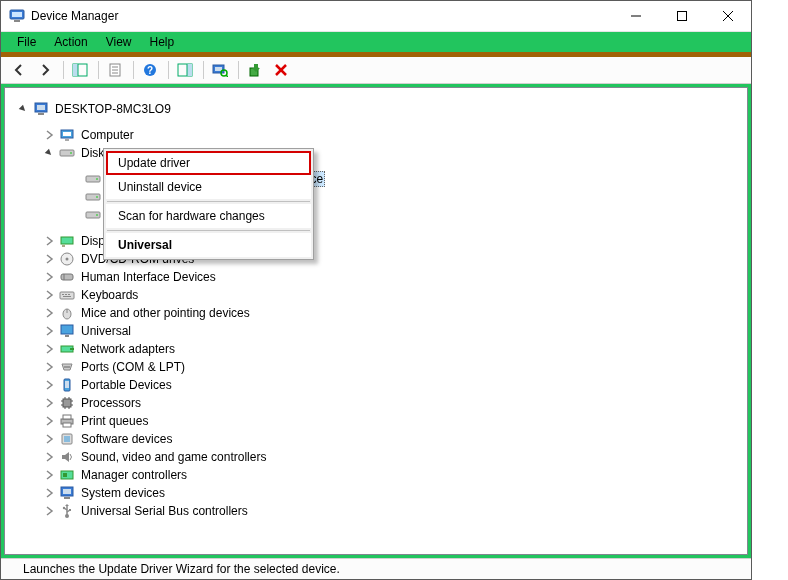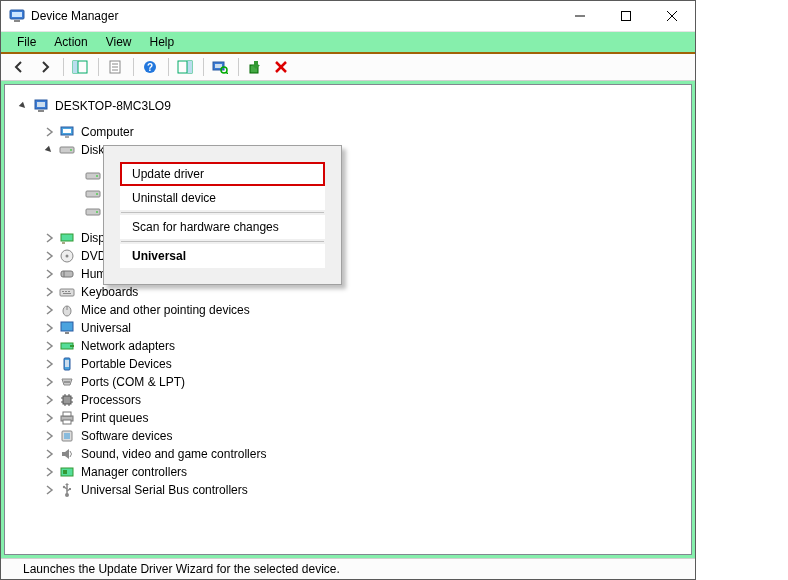--- a/index.html
+++ b/index.html
@@ -4,28 +4,28 @@
 <style>
   html, body {
     margin: 0;
     padding: 0;
     font-family: "Segoe UI", Tahoma, sans-serif;
     font-size: 12px;
     color: #000;
     background: #fff;
   }
   .window {
-    width: 696px;
+    width: 752px;
     height: 580px;
     border: 1px solid #5a5a5a;
     box-sizing: border-box;
     display: flex;
     flex-direction: column;
     position: relative;
-    background: #86efac;
+    background: #22c55e;
   }
   .titlebar {
     height: 30px;
     display: flex;
     align-items: center;
     padding-left: 8px;
     background: #fff;
     border-bottom: 1px solid #e5e5e5;
   }
   .titlebar .app-icon {
@@ -48,21 +48,21 @@
     font-size: 14px;
     cursor: pointer;
   }
 
   .menubar {
     height: 20px;
     display: flex;
     align-items: center;
     padding-left: 8px;
     gap: 2px;
-    border-bottom: 2px solid #a16207;
+    border-bottom: 5px solid #a16207;
   }
   .menu-item {
     padding: 2px 8px;
     cursor: pointer;
   }
 
   .toolbar {
     height: 26px;
     display: flex;
     align-items: center;
@@ -133,21 +133,21 @@
     border: 1px dotted #666;
     padding:0 1px;
   }
 
   
   .context-menu {
     position:absolute;
     background:#f0f0f0;
     border:1px solid #a0a0a0;
     box-shadow: 4px 4px 4px rgba(0,0,0,0.25);
-    padding:16px;
+    padding:2px;
     z-index:10;
     font-size:12px;
     min-width:205px;
   }
   .cm-item {
     padding:5px 20px 5px 12px;
     cursor:pointer;
     background:#fff;
     margin:0;
   }
@@ -498,44 +498,44 @@
 
               <li>
                   <div class="node-row">
                 <span class="expander">
                       <svg width="10" height="10">
                         <path d="M3 1 L8 5 L3 9" fill="none" stroke="#888" stroke-width="1.5"></path>
                       </svg>
                     </span>
                 <span class="dev-icon">
                       <svg width="16" height="16" viewBox="0 0 16 16">
-                        <rect x="5" y="2" width="6" height="12" rx="1" fill="#4aa3df" stroke="#2a5aa0"></rect>
-                        <rect x="6" y="4" width="4" height="7" fill="#cde"></rect>
-                      </svg>
-                    </span>
-                <span class="label">Portable Devices</span>
-              </div>
-                </li>
-
-              <li>
-                  <div class="node-row">
-                <span class="expander">
-                      <svg width="10" height="10">
-                        <path d="M3 1 L8 5 L3 9" fill="none" stroke="#888" stroke-width="1.5"></path>
-                      </svg>
-                    </span>
-                <span class="dev-icon">
-                      <svg width="16" height="16" viewBox="0 0 16 16">
                         <path d="M3 5 L13 5 L11 11 L5 11 Z" fill="#ccc" stroke="#888"></path>
                         <circle cx="6" cy="8" r="0.8" fill="#555"></circle>
                         <circle cx="8" cy="8" r="0.8" fill="#555"></circle>
                         <circle cx="10" cy="8" r="0.8" fill="#555"></circle>
                       </svg>
                     </span>
                 <span class="label">Ports (COM &amp; LPT)</span>
+              </div>
+                </li>
+
+              <li>
+                  <div class="node-row">
+                <span class="expander">
+                      <svg width="10" height="10">
+                        <path d="M3 1 L8 5 L3 9" fill="none" stroke="#888" stroke-width="1.5"></path>
+                      </svg>
+                    </span>
+                <span class="dev-icon">
+                      <svg width="16" height="16" viewBox="0 0 16 16">
+                        <rect x="5" y="2" width="6" height="12" rx="1" fill="#4aa3df" stroke="#2a5aa0"></rect>
+                        <rect x="6" y="4" width="4" height="7" fill="#cde"></rect>
+                      </svg>
+                    </span>
+                <span class="label">Portable Devices</span>
               </div>
                 </li>
 
               <li>
                   <div class="node-row">
                 <span class="expander">
                       <svg width="10" height="10">
                         <path d="M3 1 L8 5 L3 9" fill="none" stroke="#888" stroke-width="1.5"></path>
                       </svg>
                     </span>
@@ -618,20 +618,37 @@
                 <span class="dev-icon">
                       <svg width="16" height="16" viewBox="0 0 16 16">
                         <rect x="2" y="4" width="12" height="8" fill="#5d9" stroke="#393"></rect>
                         <rect x="4" y="6" width="4" height="4" fill="#393"></rect>
                       </svg>
                     </span>
                 <span class="label">Manager controllers</span>
               </div>
                 </li>
 
+              <li>
+                  <div class="node-row">
+                <span class="expander">
+                      <svg width="10" height="10">
+                        <path d="M3 1 L8 5 L3 9" fill="none" stroke="#888" stroke-width="1.5"></path>
+                      </svg>
+                    </span>
+                <span class="dev-icon">
+                      <svg width="16" height="16" viewBox="0 0 16 16">
+                        <rect x="2" y="2" width="12" height="9" fill="#3a7bd5" stroke="#2a5aa0"></rect>
+                        <rect x="4" y="4" width="8" height="5" fill="#cde"></rect>
+                        <rect x="5" y="12" width="6" height="2" fill="#888"></rect>
+                      </svg>
+                    </span>
+                <span class="label">System devices</span>
+              </div>
+                </li>
 
               <li>
                   <div class="node-row">
                 <span class="expander">
                       <svg width="10" height="10">
                         <path d="M3 1 L8 5 L3 9" fill="none" stroke="#888" stroke-width="1.5"></path>
                       </svg>
                     </span>
                 <span class="dev-icon">
                       <svg width="16" height="16" viewBox="0 0 16 16">

